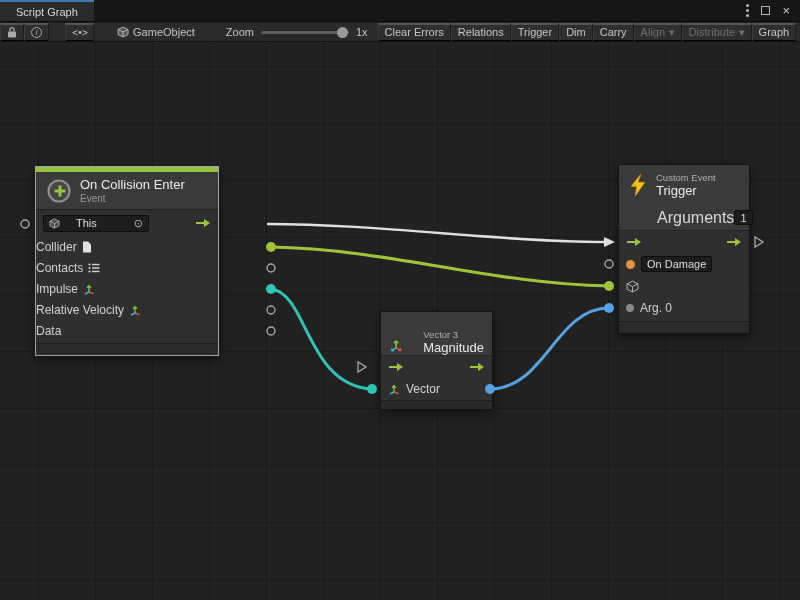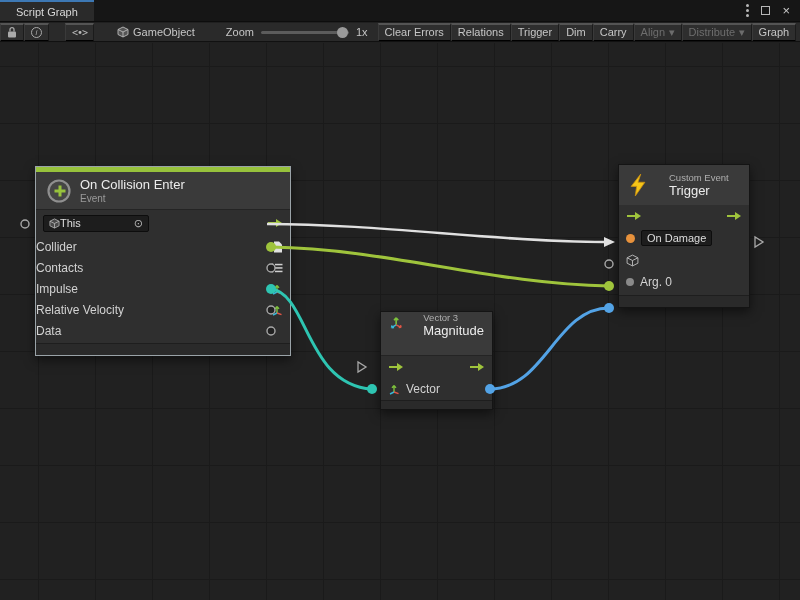--- a/index.html
+++ b/index.html
@@ -28,52 +28,52 @@
   .zhandle{position:absolute;right:1px;top:-4px;width:11px;height:11px;border-radius:50%;background:#9a9a9a}
 
   
   #canvas{position:absolute;top:43px;left:0;width:800px;height:557px;background-color:#212121;
     background-image:linear-gradient(to right,#1a1a1a 1px,transparent 1px),linear-gradient(to bottom,#1a1a1a 1px,transparent 1px);
     background-size:57px 57px,57px 57px;background-position:38px 0,0 23px}
   #overlay{position:absolute;top:0;left:0;width:800px;height:557px;z-index:30;pointer-events:none}
 
   
   .node{position:absolute;background:#2f2f2f;border:1px solid #141414;box-shadow:0 4px 10px rgba(0,0,0,.5);color:#d8d8d8;z-index:10}
-  #node-oce{left:35px;top:123px;width:256px;border-color:#9aa3a8}
+  #node-oce{left:35px;top:123px;width:184px;border-color:#9aa3a8}
   #node-v3{left:380px;top:268px;width:113px}
   #node-ce{left:618px;top:121px;width:132px}
   .strip{height:5px;background:#97C23C}
   .nheader{display:flex;align-items:center;gap:8px;height:38px;padding:0 10px;background:#3a3a3a;border-bottom:1px solid #242424}
   .ntitle{font-size:13px;color:#ececec}
   .nsub{font-size:10px;color:#9a9a9a;margin-top:1px}
   .ntype{font-size:9.5px;color:#b0b0b0}
   .prow{display:flex;align-items:center;height:21px}
-  .prow.out{justify-content:space-between;gap:5px;padding-right:7px}
+  .prow.out{justify-content:flex-start;gap:5px;padding-right:7px}
   .plabel{font-size:12px;color:#d2d2d2}
   .this-row{height:26px;padding:0 7px;justify-content:space-between}
-  .field{display:flex;align-items:center;gap:0;background:#1d1d1d;border:1px solid #0d0d0d;border-radius:2px;height:17px;padding:0 5px;font-size:11px;color:#ddd}
+  .field{display:flex;align-items:center;gap:16px;background:#1d1d1d;border:1px solid #0d0d0d;border-radius:2px;height:17px;padding:0 5px;font-size:11px;color:#ddd}
   .this-field{width:106px}
   .this-field .pick{margin-left:auto;color:#b8b8b8;font-size:11px}
   .nfooter{height:12px;background:#2a2a2a;border-top:1px solid #1e1e1e;margin-top:2px}
   .nfooter.small{height:9px;margin-top:0}
 
   
-  .ce-header{display:flex;align-items:center;gap:21px;height:40px;padding:0 9px;background:#3a3a3a}
+  .ce-header{display:flex;align-items:center;gap:8px;height:40px;padding:0 9px;background:#3a3a3a}
   .args-row{display:flex;align-items:center;height:26px;padding:0 8px 0 38px;background:#3a3a3a;border-bottom:1px solid #242424}
   .args-row .field{margin-left:auto;width:20px;justify-content:center;height:15px}
   .ce .prow{height:22px}
   .between{justify-content:space-between;padding:0 7px}
   .leftpad{padding-left:7px;gap:6px}
   .dot{display:inline-block;width:9px;height:9px;border-radius:50%}
   .dot.orange{background:#E8923C}
   .dot.gray{background:#8a8a8a;width:8px;height:8px}
   .evt-field{height:16px;font-size:11px}
 
   
-  .v3-header{display:flex;align-items:flex-start;gap:20px;height:44px;padding:0 8px;background:#3a3a3a;border-bottom:1px solid #242424}
+  .v3-header{display:flex;align-items:flex-end;gap:20px;height:44px;padding:0 8px;background:#3a3a3a;border-bottom:1px solid #242424}
   #node-v3 .prow{height:22px}
 </style>
 </head>
 <body>
 
 <div id="app">
 
   <div class="tabbar">
     <div class="tab">
       <span>Script Graph</span>
@@ -237,20 +237,26 @@
     <div class="node ce" id="node-ce">
       <div class="ce-header">
         <svg width="20" height="22" viewBox="0 0 14 16">
             <path d="M9 0 L2 9 h4 L5 16 L12 6 H7 Z" fill="#F5C518" stroke="#c88f12" stroke-width="0.6"></path>
           </svg>
         <div>
           <div class="ntype">Custom Event</div>
           <div class="ntitle">Trigger</div>
         </div>
       </div>
+      <div class="args-row">
+        <span>Arguments</span>
+        <div class="field">
+            <span>1</span>
+          </div>
+      </div>
       <div class="prow between">
         <svg width="16" height="10" viewBox="0 0 16 10">
             <path d="M1 5 h8" stroke="#9FC43C" stroke-width="2"></path>
             <path d="M9 1 L15 5 L9 9 Z" fill="#9FC43C"></path>
           </svg>
         <svg width="16" height="10" viewBox="0 0 16 10">
             <path d="M1 5 h8" stroke="#9FC43C" stroke-width="2"></path>
             <path d="M9 1 L15 5 L9 9 Z" fill="#9FC43C"></path>
           </svg>
       </div>

